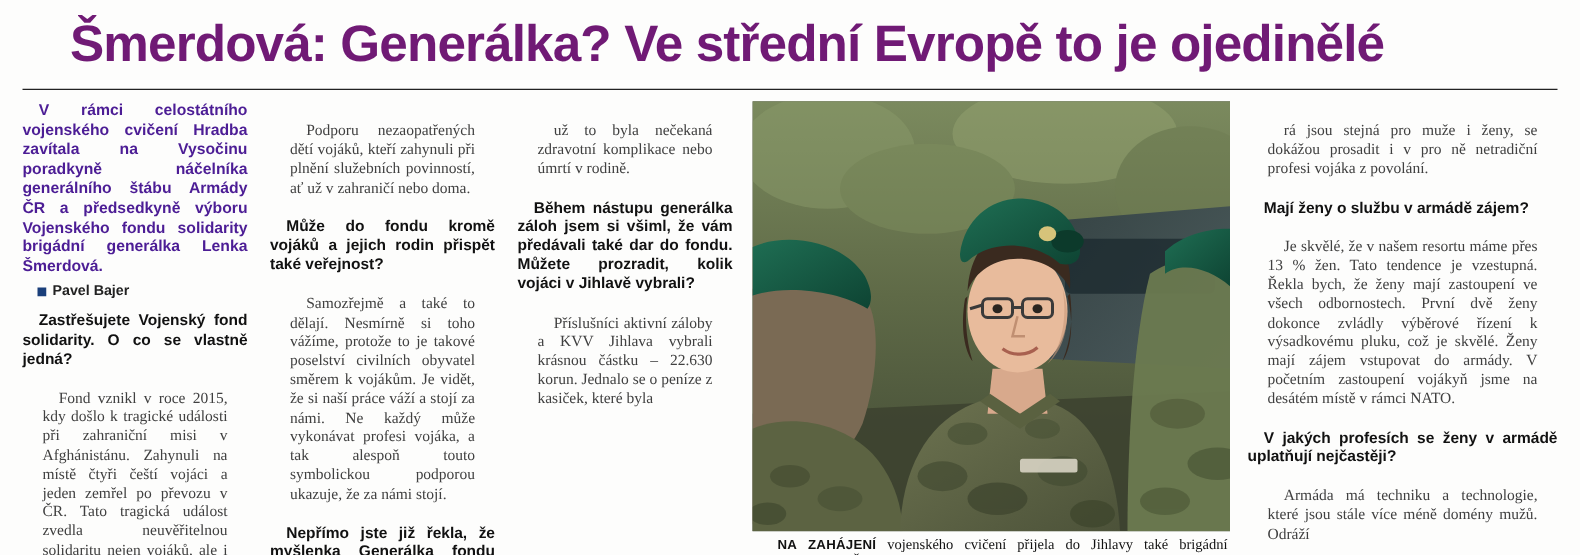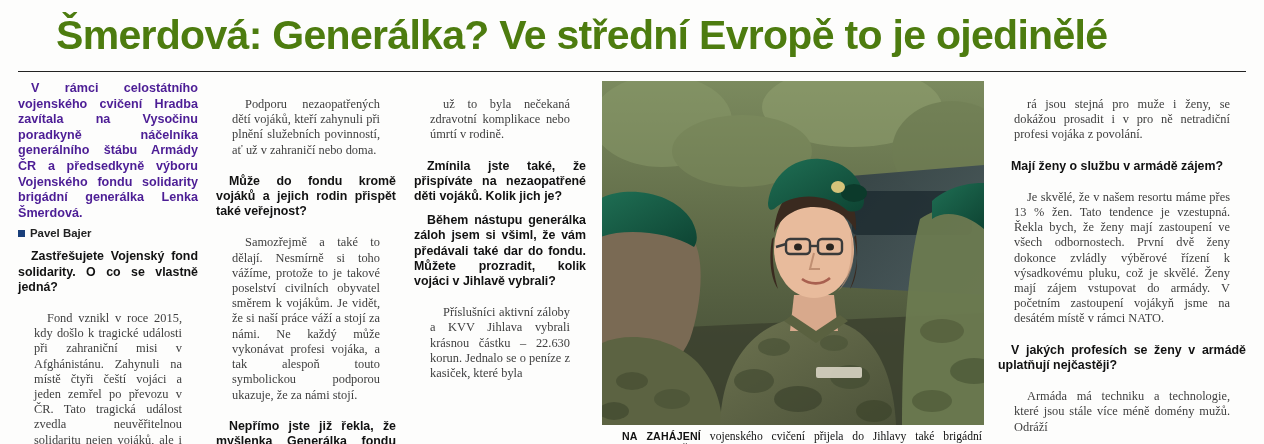--- a/index.html
+++ b/index.html
@@ -20,21 +20,21 @@
     background: #fdfdfc;
     box-sizing: border-box;
     padding: 0 18px;
   }
   .headline {
     font-family: "Liberation Sans", sans-serif;
     font-weight: bold;
     font-size: 41px;
     line-height: 1.05;
     letter-spacing: -0.7px;
-    color: #4d7c0f;
+    color: #701a75;
     padding-top: 14px;
     padding-left: 38px;
     padding-right: 10px;
     white-space: nowrap;
   }
   .rule {
     border-top: 1.4px solid #222;
     margin: 14px 0 0 0;
   }
   .columns {
@@ -71,21 +71,21 @@
     text-align: justify;
     text-indent: 13px;
     color: #4c1d95;
     margin: 0;
   }
   .byline {
     font-family: "Liberation Sans", sans-serif;
     font-weight: bold;
     font-size: 11.4px;
     color: #222;
-    margin: 6px 0 10px 0;
+    margin: 6px 0 10px 12px;
     display: flex;
     align-items: center;
     gap: 5px;
     text-align: center;
   }
   .byline .sq {
     display: inline-block;
     width: 7px;
     height: 7px;
     background: #1a3f7a;
@@ -148,21 +148,20 @@
     <div class="col c2">
       <p>Podporu nezaopatřených dětí vojáků, kteří zahynuli při plnění služebních povinností, ať už v zahraničí nebo doma.</p>
       <p class="q">Může do fondu kromě vojáků a jejich rodin přispět také veřejnost?</p>
       <p>Samozřejmě a také to dělají. Nesmírně si toho vážíme, protože to je takové poselství civilních obyvatel směrem k vojákům. Je vidět, že si naší práce váží a stojí za námi. Ne každý může vykonávat profesi vojáka, a tak alespoň touto symbolickou podporou ukazuje, že za námi stojí.</p>
       <p class="q">Nepřímo jste již řekla, že myšlenka Generálka fondu solidarity se u veřejnosti setkala s velkým ohlasem…</p>
       <p>Ano, je tomu tak. Předsedkyní fondu jsem se stala v roce</p>
     </div>
 
     <div class="col c3">
       <p>už to byla nečekaná zdravotní komplikace nebo úmrtí v rodině.</p>
-      <p class="q">Zmínila jste také, že přispíváte na nezaopatřené děti vojáků. Kolik jich je?</p>
       <p class="q">Během nástupu generálka záloh jsem si všiml, že vám předávali také dar do fondu. Můžete prozradit, kolik vojáci v Jihlavě vybrali?</p>
       <p>Příslušníci aktivní záloby a KVV Jihlava vybrali krásnou částku – 22.630 korun. Jednalo se o peníze z kasiček, které byla</p>
     </div>
 
     <div class="col c4">
       <div class="photo">
         <svg width="382" height="344" viewBox="0 0 382 344" xmlns="http://www.w3.org/2000/svg" aria-hidden="true">
           <defs>
             <linearGradient id="bg" x1="0" y1="0" x2="0" y2="1">
               <stop offset="0%" stop-color="#7b8a5e"></stop>

